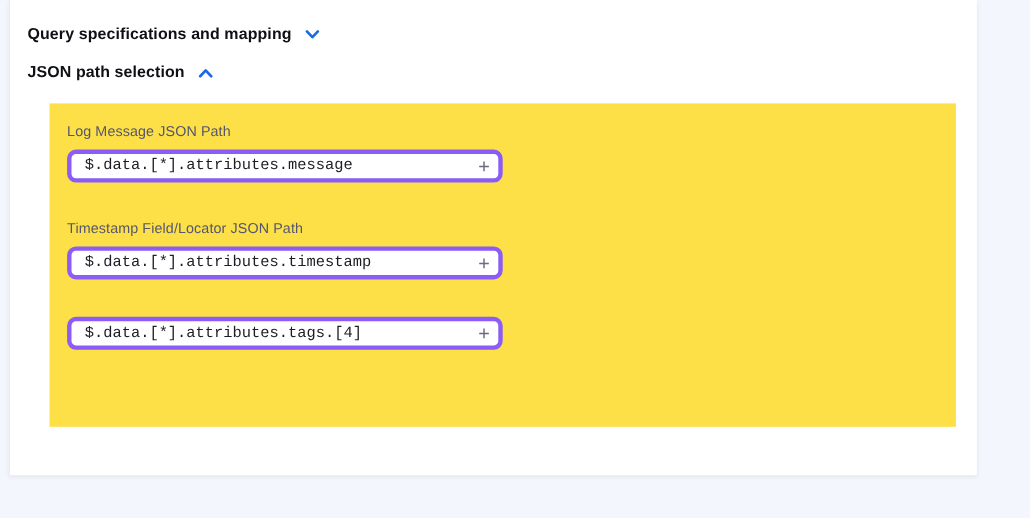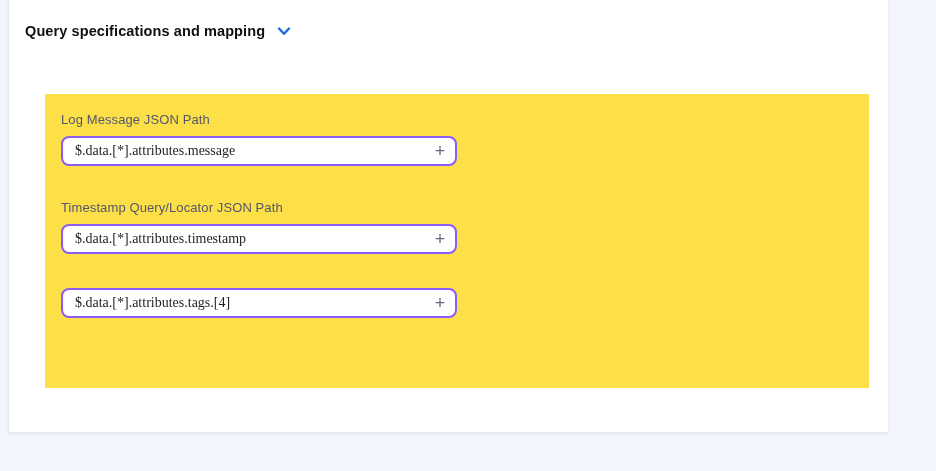--- a/index.html
+++ b/index.html
@@ -70,25 +70,25 @@
   .input-row {
     position: relative;
     width: 396px;
     height: 30px;
     box-sizing: border-box;
   }
   .input-row input {
     width: 100%;
     height: 100%;
     box-sizing: border-box;
-    border: 2px solid #8b5cf6;
+    border: 4px solid #8b5cf6;
     border-radius: 8px;
     background: #ffffff;
     padding: 0 34px 0 12px;
-    font-family: Liberation Serif, serif;
+    font-family: Liberation Mono, monospace;
     font-size: 14px;
     color: #1d1e25;
     outline: none;
   }
   .plus-btn {
     position: absolute;
     right: 6px;
     top: 50%;
     transform: translateY(-50%);
     width: 22px;
@@ -111,33 +111,41 @@
 
   <div class="section-header">
     <span class="title">Query specifications and mapping</span>
     <span class="chevron">
       <svg width="14" height="9" viewBox="0 0 14 9" fill="none">
         <polyline points="2,1.5 7,6.8 12,1.5" stroke="#1a6be0" stroke-width="2.4" stroke-linecap="round" stroke-linejoin="round"></polyline>
       </svg>
     </span>
   </div>
 
+  <div class="section-header">
+    <span class="title">JSON path selection</span>
+    <span class="chevron">
+      <svg width="14" height="9" viewBox="0 0 14 9" fill="none">
+        <polyline points="2,7.3 7,2 12,7.3" stroke="#1a6be0" stroke-width="2.4" stroke-linecap="round" stroke-linejoin="round"></polyline>
+      </svg>
+    </span>
+  </div>
 
   <div class="panel">
 
     <div class="field">
       <label class="field-label">Log Message JSON Path</label>
       <div class="input-row">
         <input type="text" value="$.data.[*].attributes.message" style="">
         <button class="plus-btn">+</button>
       </div>
     </div>
 
     <div class="field">
-      <label class="field-label">Timestamp Query/Locator JSON Path</label>
+      <label class="field-label">Timestamp Field/Locator JSON Path</label>
       <div class="input-row">
         <input type="text" value="$.data.[*].attributes.timestamp" style="">
         <button class="plus-btn">+</button>
       </div>
     </div>
 
     <div class="field">
       <div class="input-row">
         <input type="text" value="$.data.[*].attributes.tags.[4]" style="">
         <button class="plus-btn">+</button>

